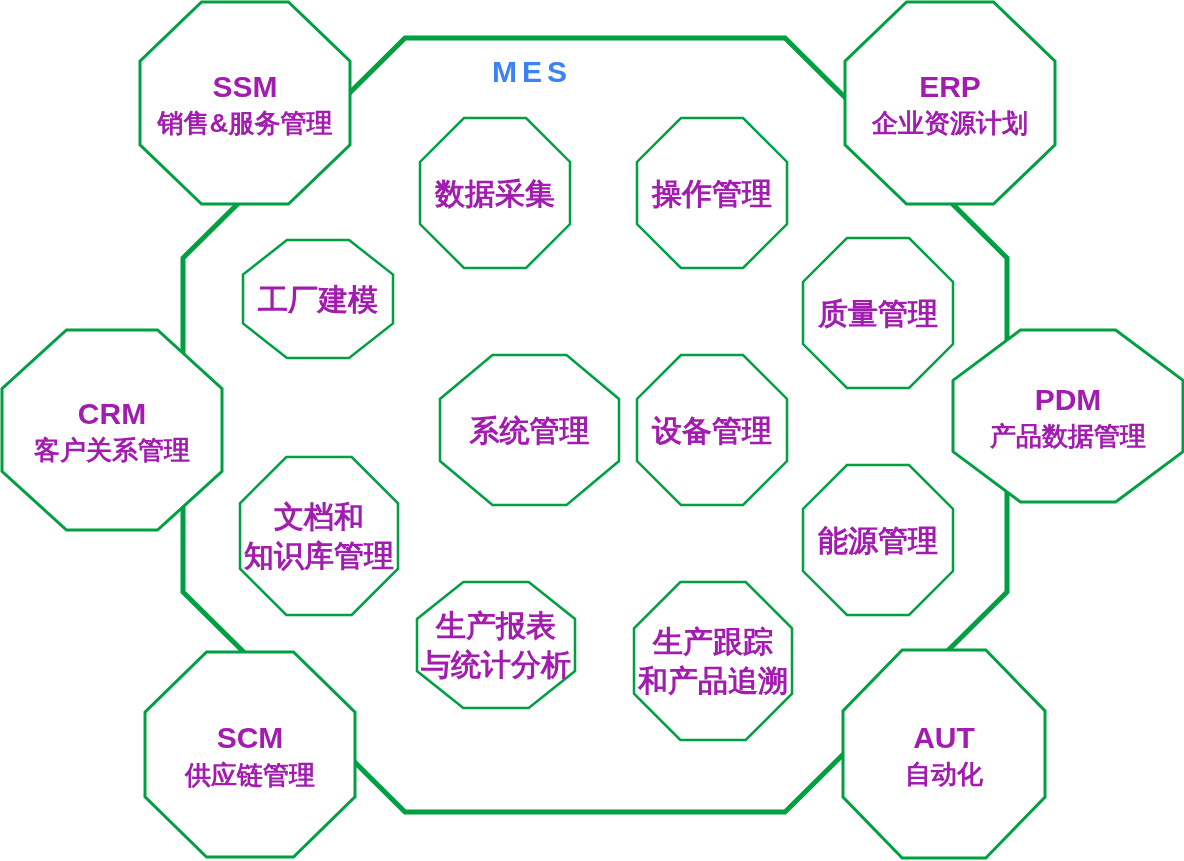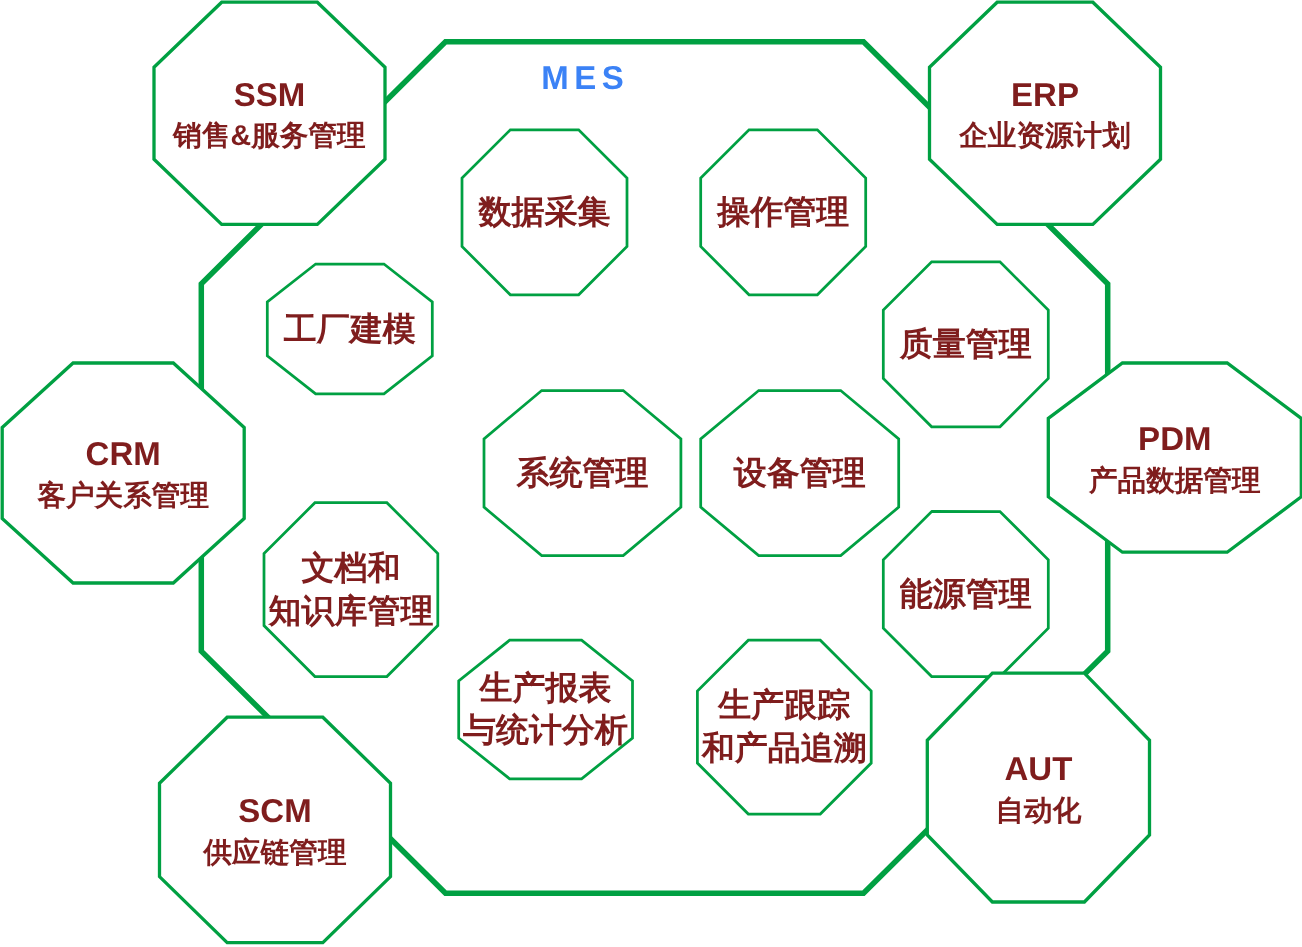--- a/index.html
+++ b/index.html
@@ -10,43 +10,43 @@
   .node{position:absolute;}
   .node svg{position:absolute;left:0;top:0;width:100%;height:100%;overflow:visible;}
   polygon{fill:#ffffff;stroke:#00A042;stroke-linejoin:miter;}
   .outer polygon{stroke-width:3px;}
   .inner polygon{stroke-width:2.5px;}
   #mes-octagon{position:absolute;left:183px;top:38px;width:824px;height:774px;overflow:visible;}
   #mes-octagon polygon{stroke-width:5px;fill:#ffffff;}
   .label{
     position:absolute;left:0;top:0;right:0;bottom:0;
     display:flex;flex-direction:column;align-items:center;justify-content:center;
-    text-align:center;font-weight:bold;color:#7f1d1d;
+    text-align:center;font-weight:bold;color:#a21caf;
   }
   .inner-label{font-size:30px;line-height:1.3;white-space:pre-line;}
   .acronym{font-size:30px;line-height:1.35;}
   .subtitle{font-size:26px;line-height:1.25;}
   .mes-title{
     position:absolute;left:492px;top:55px;width:216px;text-align:left;
     font-size:30px;font-weight:bold;color:#3b82f6;letter-spacing:5px;
   }
   
   .n-ssm{left:140px;top:2px;width:210px;height:202px;}
   .n-erp{left:845px;top:2px;width:210px;height:202px;}
   .n-crm{left:2px;top:330px;width:220px;height:200px;}
   .n-pdm{left:953px;top:330px;width:216px;height:172px;padding-left:14px;}
   .n-scm{left:145px;top:652px;width:210px;height:205px;}
-  .n-aut{left:843px;top:612px;width:202px;height:208px;border-radius:20px;}
+  .n-aut{left:843px;top:650px;width:202px;height:208px;border-radius:20px;}
   
   .n-dataacq{left:420px;top:118px;width:150px;height:150px;}
   .n-opmgmt{left:637px;top:118px;width:150px;height:150px;}
   .n-plant{left:243px;top:240px;width:150px;height:118px;}
   .n-quality{left:803px;top:238px;width:150px;height:150px;}
   .n-system{left:440px;top:355px;width:179px;height:150px;}
-  .n-equip{left:637px;top:355px;width:150px;height:150px;padding-left:30px;}
+  .n-equip{left:637px;top:355px;width:150px;height:150px;}
   .n-dockm{left:240px;top:457px;width:158px;height:158px;}
   .n-energy{left:803px;top:465px;width:150px;height:150px;}
   .n-report{left:417px;top:582px;width:158px;height:126px;}
   .n-track{left:634px;top:582px;width:158px;height:158px;}
 </style>
 </head>
 <body>
 
 <div class="canvas">
 

